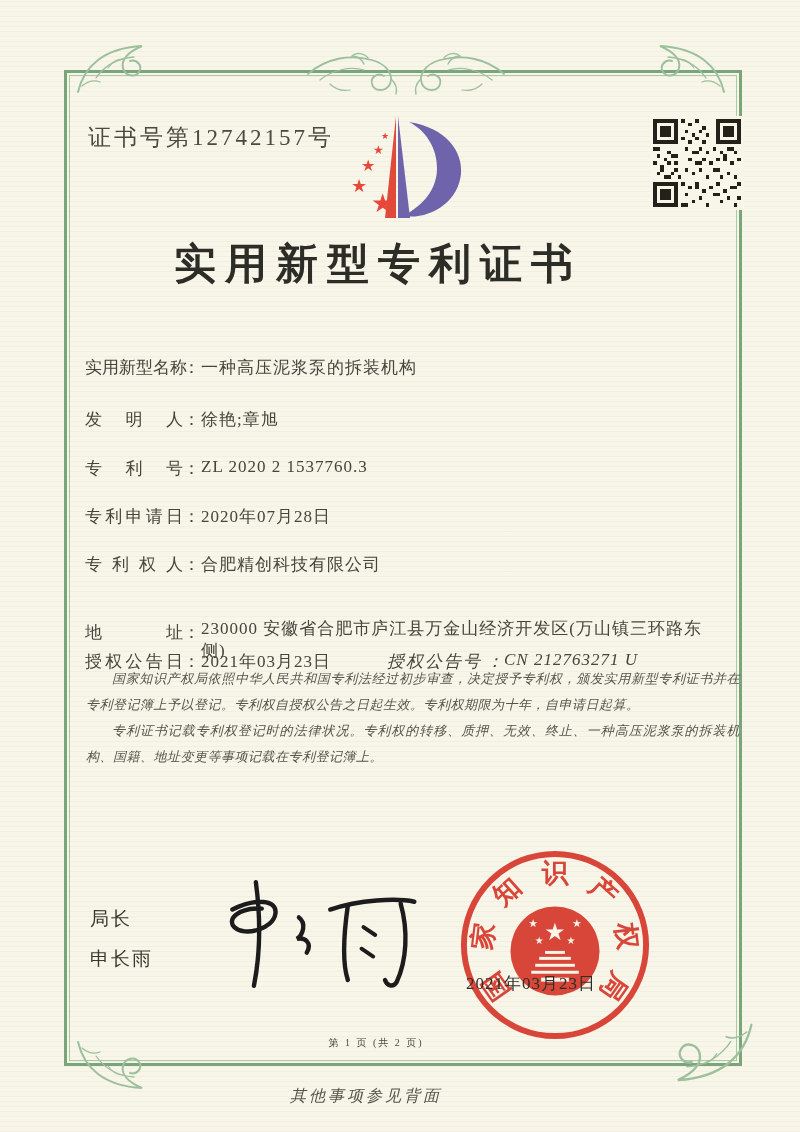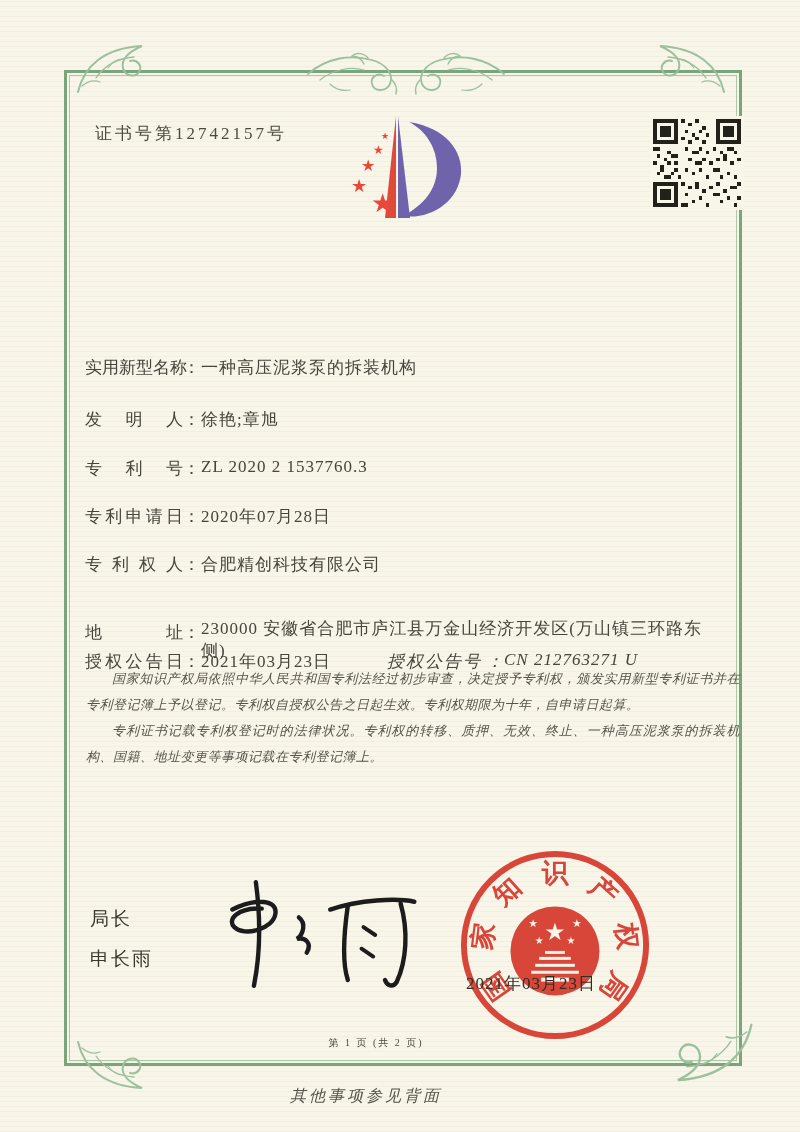--- a/index.html
+++ b/index.html
@@ -18,22 +18,22 @@
   
   .frame{
     position:absolute;left:64px;top:70px;right:58px;bottom:66px;
     border:3px solid #7aa57a;
   }
   .frame::after{
     content:"";position:absolute;inset:2px;border:1px solid #aac9a6;
   }
   .orn{position:absolute;pointer-events:none;}
   .cert-no{
-    position:absolute;left:95px;top:122px;
-    font-size:17px;letter-spacing:3px;color:#4a4a40;
+    position:absolute;left:88px;top:122px;
+    font-size:23px;letter-spacing:3px;color:#4a4a40;
   }
   .logo{position:absolute;left:325px;top:108px;width:150px;height:124px;}
   .qr{position:absolute;left:650px;top:116px;width:94px;height:94px;}
   .title{
     position:absolute;left:0;right:44px;top:236px;
     text-align:center;font-size:42px;font-weight:600;
     letter-spacing:9px;color:#2d2d28;
   }
   .fields{position:absolute;left:85px;top:0;width:662px;color:#45453c;font-size:17px;}
   .frow{position:absolute;left:0;display:flex;align-items:flex-start;white-space:nowrap;margin-top:16px;}
@@ -205,20 +205,21 @@
       <rect x="22" y="23" width="1" height="1"></rect>
         <rect x="12" y="24" width="1" height="1"></rect>
         <rect x="16" y="25" width="1" height="1"></rect>
         <rect x="20" y="24" width="1" height="1"></rect>
       <rect x="24" y="25" width="1" height="1"></rect>
         <rect x="9" y="25" width="2" height="1"></rect>
         <rect x="25" y="23" width="1" height="1"></rect>
     </g>
   </svg>
 
+  <div class="title">实用新型专利证书</div>
 
   <div class="fields">
     <div class="frow" style="top:340px">
       <span class="flabel">实用新型名称</span>
         <span class="fcolon">：</span>
         <span class="fvalue">一种高压泥浆泵的拆装机构</span>
     </div>
     <div class="frow" style="top:392px">
       <span class="flabel">发明人</span>
         <span class="fcolon">：</span>

